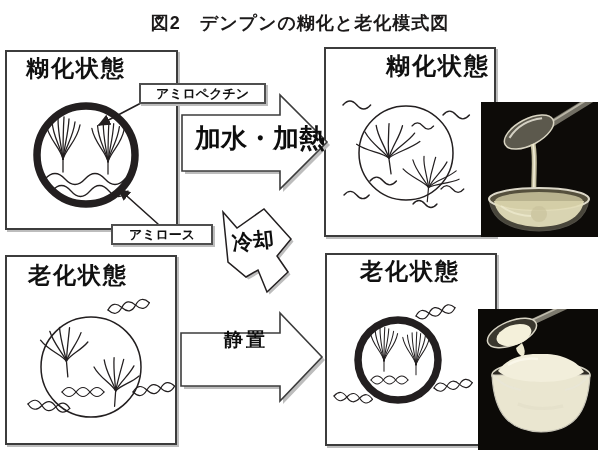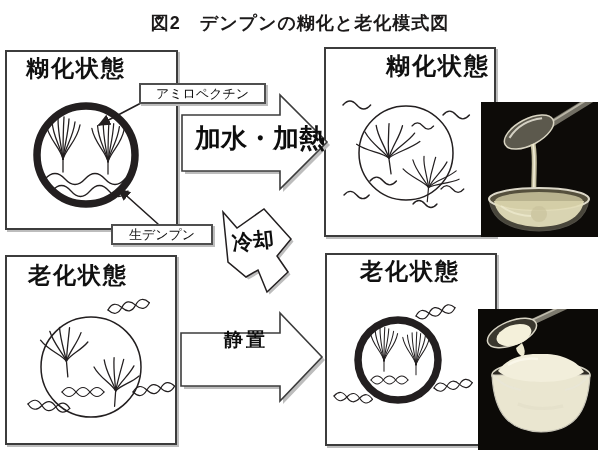--- a/index.html
+++ b/index.html
@@ -18,21 +18,21 @@
   #photo-gel{left:481px;top:102px;width:117px;height:135px;}
   #photo-paste{left:478px;top:309px;width:120px;height:141px;}
   .panel-title{position:absolute;z-index:4;font-weight:bold;letter-spacing:2px;color:#111;}
   #t-raw{left:26px;top:53px;font-size:23px;}
   #t-gel{left:330px;top:50px;width:160px;text-align:right;font-size:24px;}
   #t-aged-l{left:28px;top:260px;font-size:23px;}
   #t-aged-r{left:330px;top:256px;width:160px;text-align:center;font-size:23px;}
   .callout{position:absolute;z-index:5;box-sizing:border-box;background:#fff;
         border:2px solid #4f4f4f;box-shadow:2px 2px 0 #bdbdbd;
         display:flex;align-items:center;justify-content:center;
-        font-size:13px;font-weight:normal;letter-spacing:0;color:#111;}
+        font-size:13px;font-weight:bold;letter-spacing:0;color:#111;}
   #callout-amylopectin{left:139px;top:83px;width:127px;height:21px;}
   #callout-amylose{left:111px;top:224px;width:102px;height:21px;}
   .arrow-text{position:absolute;z-index:4;font-weight:bold;text-align:center;color:#0d0d0d;}
   #txt-heat{left:188px;top:121px;width:144px;font-size:26px;letter-spacing:0px;}
   #txt-stand{left:196px;top:327px;width:100px;font-size:19px;letter-spacing:3px;}
   #txt-cool{left:224px;top:227px;width:58px;font-size:21px;transform:rotate(-6deg);}
   svg .ln{stroke:#231f20;fill:none;stroke-linecap:round;stroke-linejoin:round;}
 </style>
 </head>
 <body>
@@ -210,19 +210,19 @@
       <path d="M40,95 q20,8 45,2" stroke="#dfdbc6" stroke-width="3" fill="none" opacity="0.5"></path>
     </svg>
   </div>
 
   <div class="panel-title" id="t-raw">糊化状態</div>
   <div class="panel-title" id="t-gel">糊化状態</div>
   <div class="panel-title" id="t-aged-l">老化状態</div>
   <div class="panel-title" id="t-aged-r">老化状態</div>
 
   <div class="callout" id="callout-amylopectin">アミロペクチン</div>
-  <div class="callout" id="callout-amylose">生デンプン</div>
+  <div class="callout" id="callout-amylose">アミロース</div>
 
   <div class="arrow-text" id="txt-heat">加水・加熱</div>
   <div class="arrow-text" id="txt-cool">冷却</div>
   <div class="arrow-text" id="txt-stand">静置</div>
 
 </div>
 
 </body></html>

